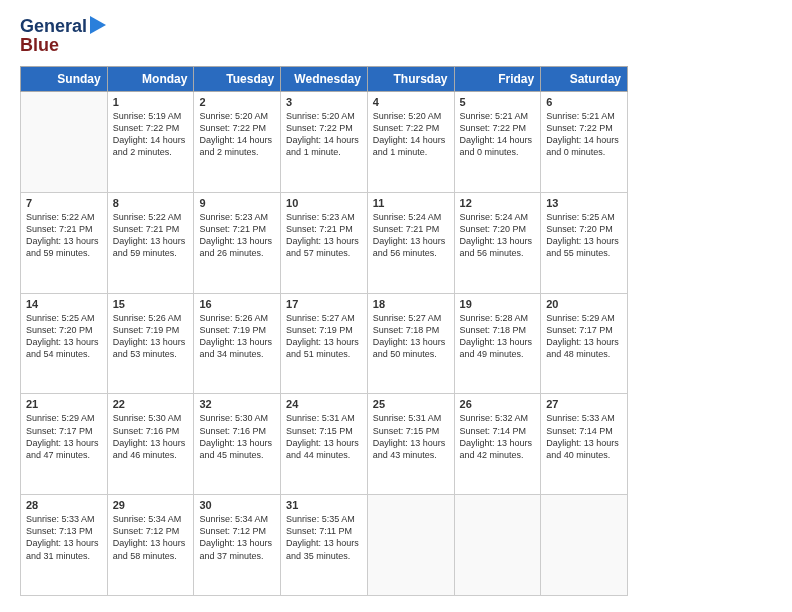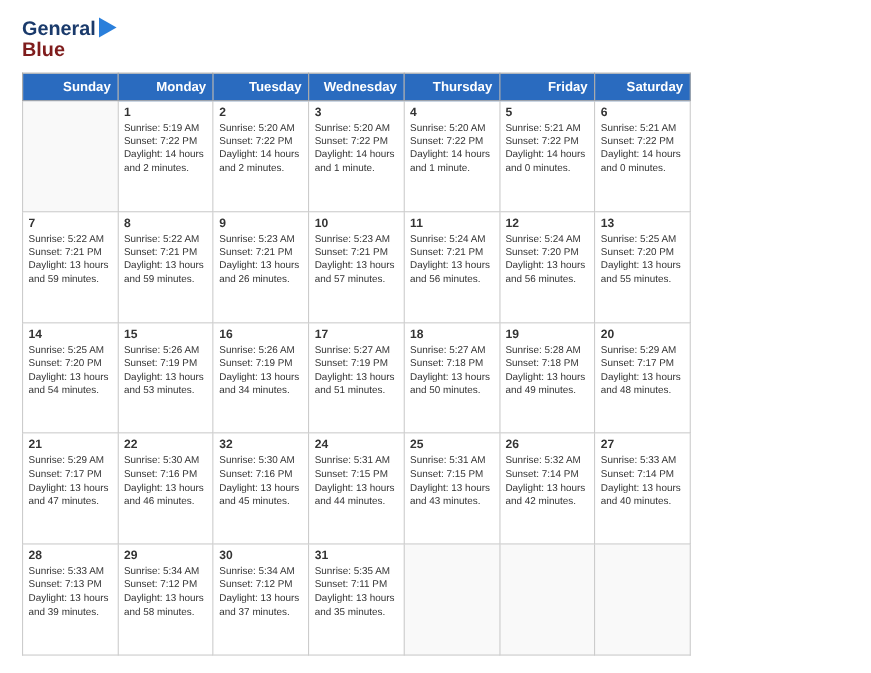--- a/index.html
+++ b/index.html
@@ -319,21 +319,21 @@
             <div class="cell-line">Daylight: 13 hours</div>
             <div class="cell-line">and 40 minutes.</div>
           </td>
         </tr>
         <tr>
           <td>
             <div class="day-num">28</div>
             <div class="cell-line">Sunrise: 5:33 AM</div>
             <div class="cell-line">Sunset: 7:13 PM</div>
             <div class="cell-line">Daylight: 13 hours</div>
-            <div class="cell-line">and 39 minutes.</div>
+            <div class="cell-line">and 31 minutes.</div>
           </td>
           <td>
             <div class="day-num">29</div>
             <div class="cell-line">Sunrise: 5:34 AM</div>
             <div class="cell-line">Sunset: 7:12 PM</div>
             <div class="cell-line">Daylight: 13 hours</div>
             <div class="cell-line">and 58 minutes.</div>
           </td>
           <td>
             <div class="day-num">30</div>

